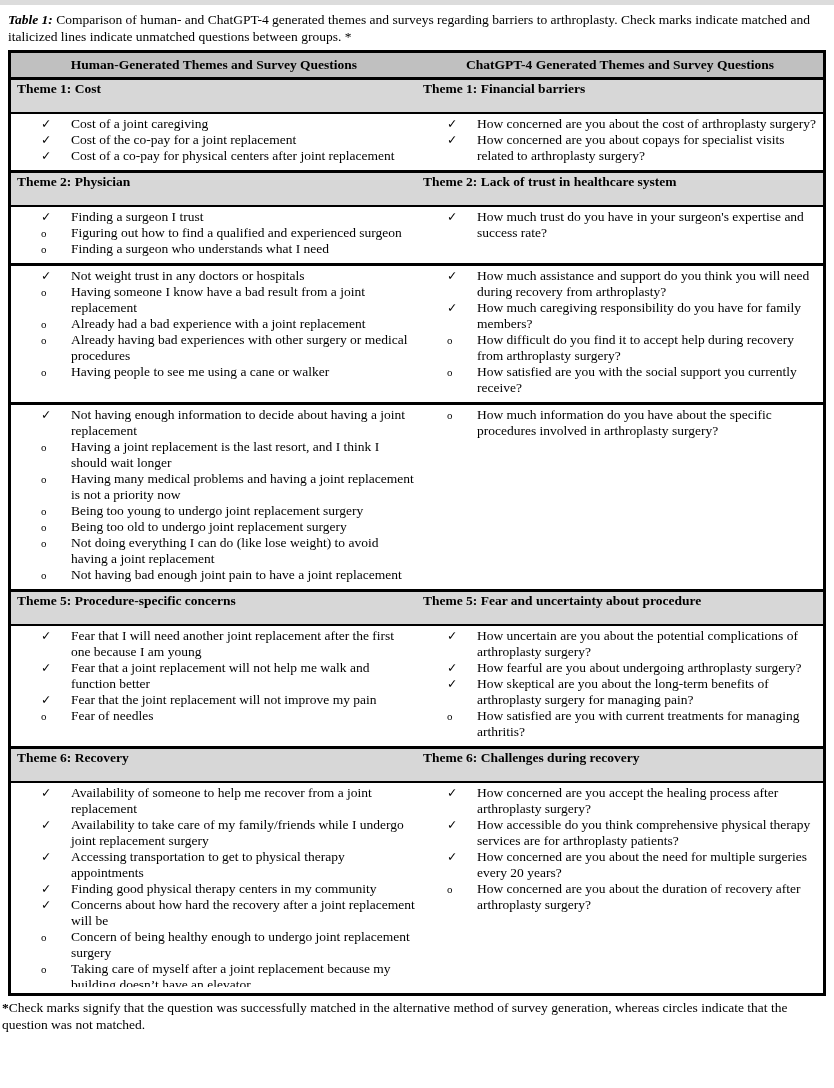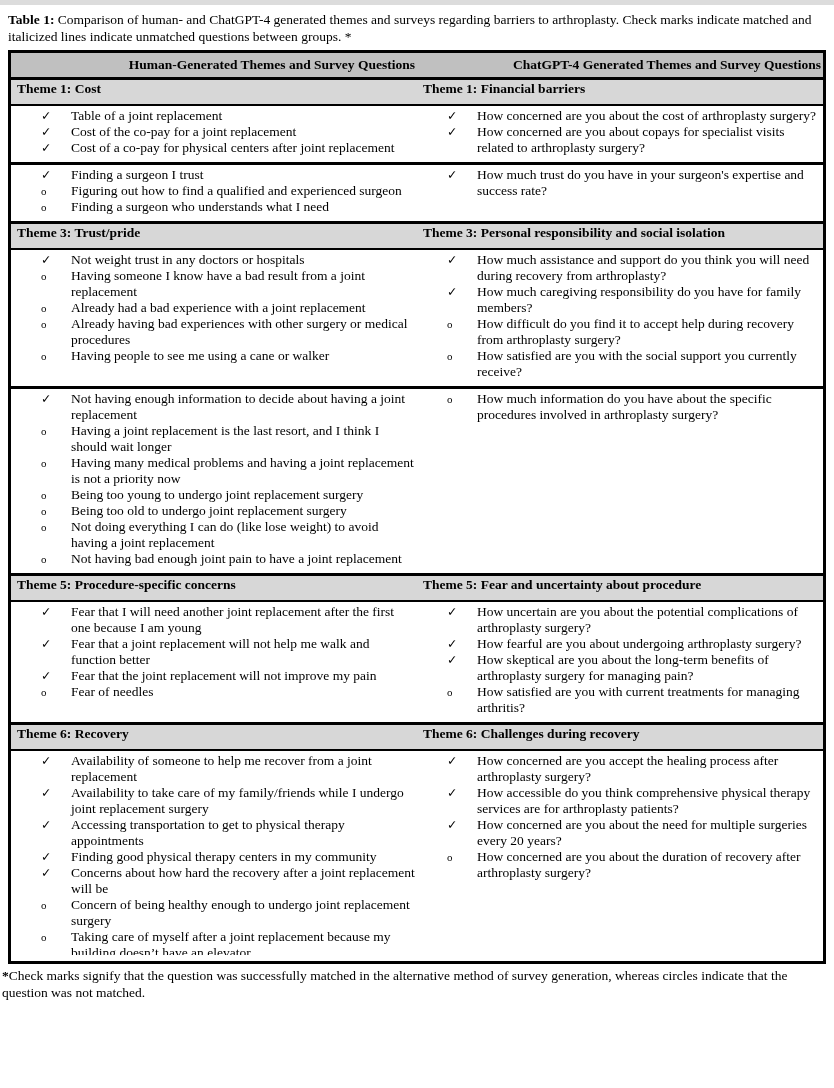--- a/index.html
+++ b/index.html
@@ -9,35 +9,35 @@
   *{box-sizing:border-box;}
   html,body{margin:0;padding:0;}
   body{
     width:834px;height:1088px;overflow:hidden;background:var(--page-bg);
     font-family:"Liberation Serif",serif;color:#000;
   }
   .top-strip{height:5px;width:834px;background:var(--strip);}
   .caption{
     margin:7px 8px 5px 8px;font-size:13.5px;line-height:16.5px;
   }
-  .caption b{font-weight:bold;}
+  .caption b{font-weight:bold;font-style:italic;}
   table.cmp{
     border-collapse:collapse;table-layout:fixed;
     width:818px;margin:0 8px;border:3px solid var(--border);
   }
   col.half{width:50%;}
   th.col-header{
     background:var(--header-bg);font-size:13.5px;font-weight:bold;
-    text-align:right;padding:4px 2px;border-bottom:3px solid var(--border);
+    text-align:center;padding:4px 2px;border-bottom:3px solid var(--border);
     line-height:16px;
     margin-top:40px;
   }
   td.theme-title{
     background:var(--theme-bg);font-size:13.5px;font-weight:bold;
-    text-align:left;padding:1px 4px 7px 6px;line-height:16px;
+    text-align:left;padding:1px 4px 15px 6px;line-height:16px;
     border-top:3px solid var(--border);border-bottom:2px solid var(--border);
     white-space:nowrap;overflow:hidden;
   }
   td.items-cell{
     vertical-align:top;padding:2px 2px 6px 0;
     border-bottom:3px solid var(--border);
   }
   .items-wrap{width:100%;}
   tr.body-row.last .items-wrap{max-height:202px;overflow:hidden;}
   .item{
@@ -70,49 +70,49 @@
     </tr>
   </thead>
   <tbody id="themes-body">
       <tr class="theme-row">
         <td class="theme-title">Theme 1: Cost</td>
         <td class="theme-title">Theme 1: Financial barriers</td>
       </tr>
       <tr class="body-row">
         <td class="items-cell">
           <div class="items-wrap">
-            <div class="item"><span class="marker check">✓</span><span class="item-text">Table of a joint replacement</span></div>
+            <div class="item"><span class="marker check">✓</span><span class="item-text">Cost of a joint caregiving</span></div>
             <div class="item"><span class="marker check">✓</span><span class="item-text">Cost of the co-pay for a joint replacement</span></div>
             <div class="item"><span class="marker check">✓</span><span class="item-text">Cost of a co-pay for physical centers after joint replacement</span></div>
           </div>
         </td>
         <td class="items-cell">
           <div class="items-wrap">
             <div class="item"><span class="marker check">✓</span><span class="item-text">How concerned are you about the cost of arthroplasty surgery?</span></div>
             <div class="item"><span class="marker check">✓</span><span class="item-text">How concerned are you about copays for specialist visits related to arthroplasty surgery?</span></div>
           </div>
         </td>
+      </tr>
+      <tr class="theme-row">
+        <td class="theme-title">Theme 2: Physician</td>
+        <td class="theme-title">Theme 2: Lack of trust in healthcare system</td>
       </tr>
       <tr class="body-row">
         <td class="items-cell">
           <div class="items-wrap">
             <div class="item"><span class="marker check">✓</span><span class="item-text">Finding a surgeon I trust</span></div>
             <div class="item"><span class="marker circle">o</span><span class="item-text">Figuring out how to find a qualified and experienced surgeon</span></div>
             <div class="item"><span class="marker circle">o</span><span class="item-text">Finding a surgeon who understands what I need</span></div>
           </div>
         </td>
         <td class="items-cell">
           <div class="items-wrap">
             <div class="item"><span class="marker check">✓</span><span class="item-text">How much trust do you have in your surgeon's expertise and success rate?</span></div>
           </div>
         </td>
-      </tr>
-      <tr class="theme-row">
-        <td class="theme-title">Theme 3: Trust/pride</td>
-        <td class="theme-title">Theme 3: Personal responsibility and social isolation</td>
       </tr>
       <tr class="body-row">
         <td class="items-cell">
           <div class="items-wrap">
             <div class="item"><span class="marker check">✓</span><span class="item-text">Not weight trust in any doctors or hospitals</span></div>
             <div class="item"><span class="marker circle">o</span><span class="item-text">Having someone I know have a bad result from a joint replacement</span></div>
             <div class="item"><span class="marker circle">o</span><span class="item-text">Already had a bad experience with a joint replacement</span></div>
             <div class="item"><span class="marker circle">o</span><span class="item-text">Already having bad experiences with other surgery or medical procedures</span></div>
             <div class="item"><span class="marker circle">o</span><span class="item-text">Having people to see me using a cane or walker</span></div>
           </div>

